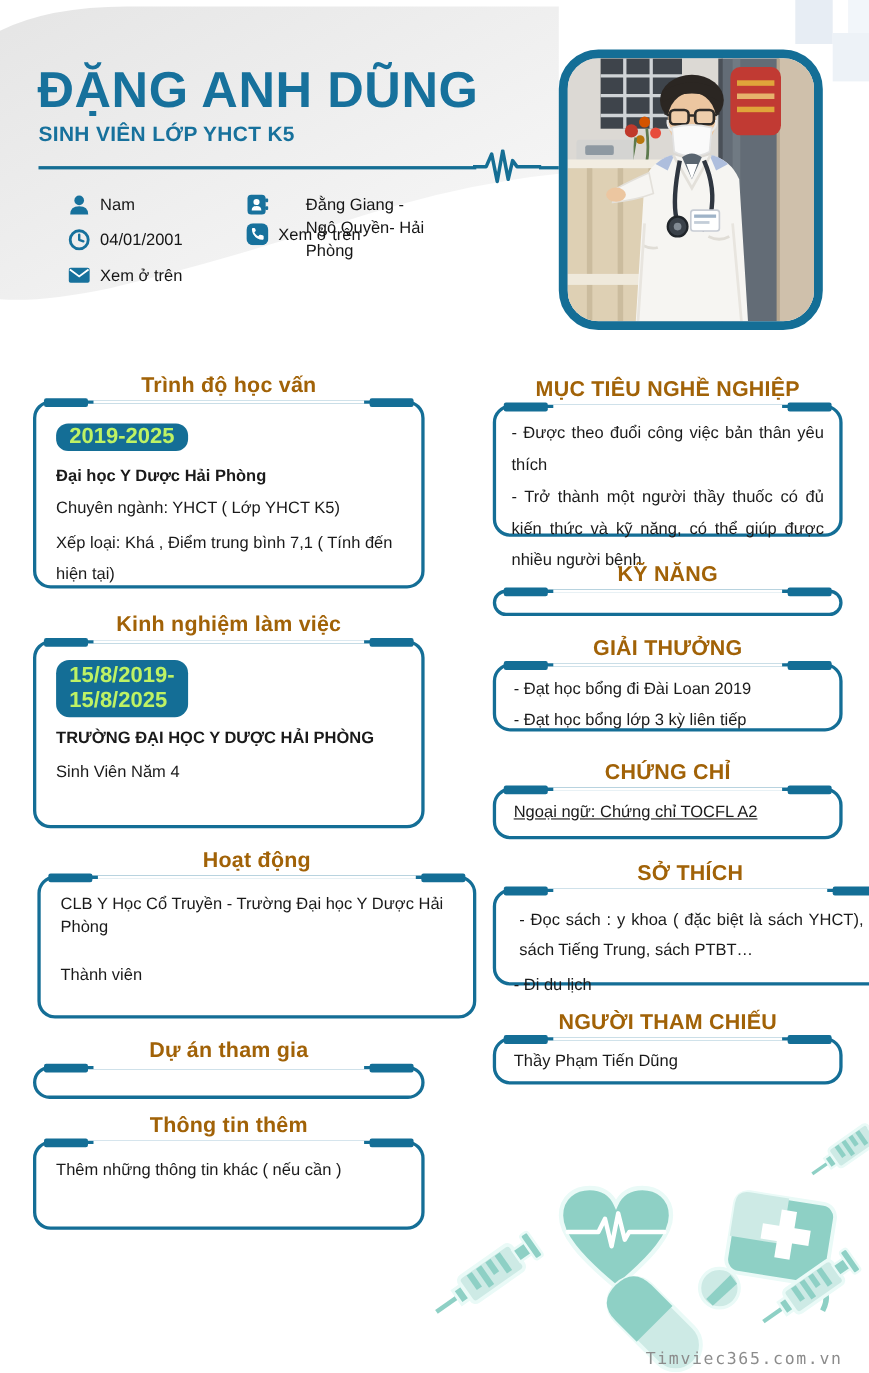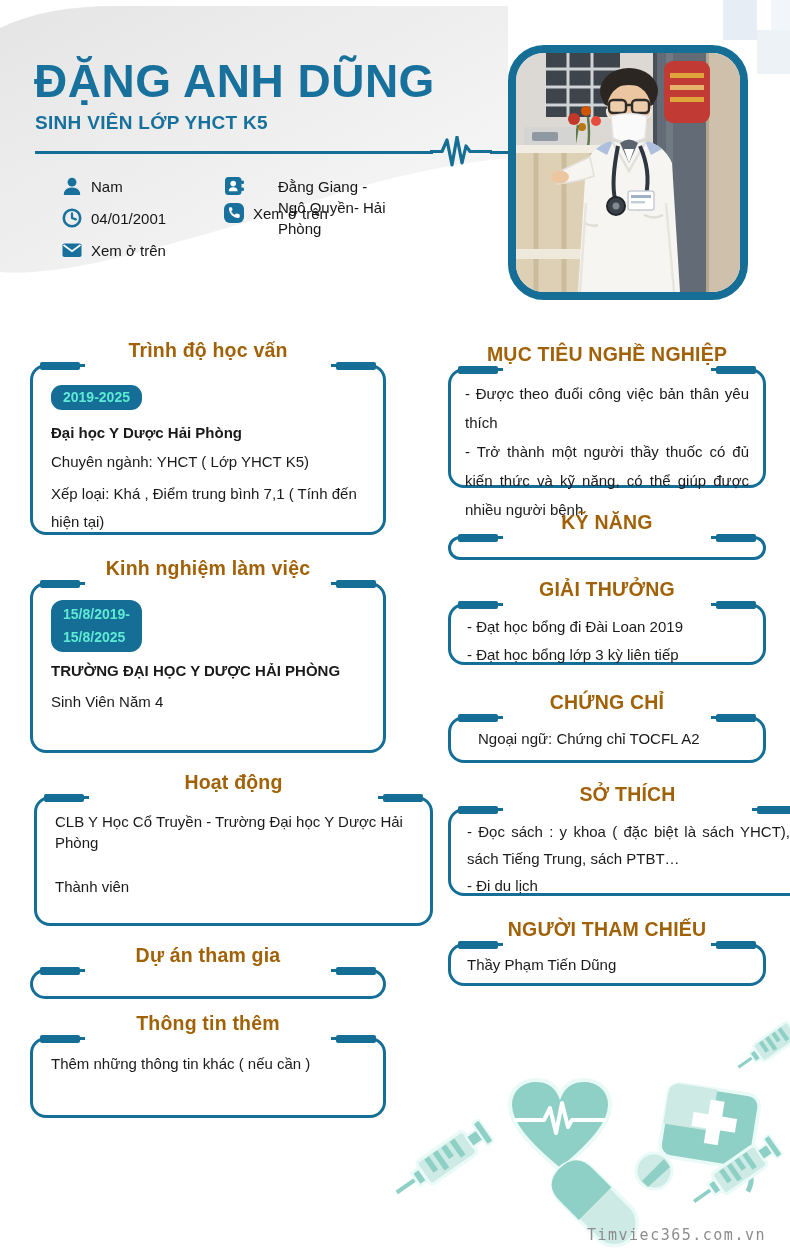--- a/index.html
+++ b/index.html
@@ -25,21 +25,21 @@
 
   
   .sec{position:absolute;}
   .sec-title{text-align:center;font-weight:bold;font-size:19.5px;color:#a16207;line-height:24px;position:relative;z-index:3;letter-spacing:.2px;}
   .sec-box{position:relative;margin-top:2px;border:3px solid #146e96;border-radius:16px;background:transparent;box-sizing:border-box;}
   .sec-box .gap{position:absolute;top:-3px;left:52px;right:52px;height:3px;background:#fff;}
   .sec-box .bar{position:absolute;top:-5.5px;width:40px;height:8px;background:#146e96;border-radius:2px;z-index:2;}
   .sec-box .bar.bl{left:7px;} .sec-box .bar.br{right:7px;}
   .sec-content{position:relative;padding:14px 16px 0 18px;font-size:15px;color:#1a1a1a;line-height:21px;}
   .sec-content p{margin:0 0 9px 0;}
-  .badge{display:inline-block;background:#146e96;color:#5eead4;font-weight:bold;font-size:14px;line-height:23px;padding:1px 12px;border-radius:11px;}
+  .badge{display:inline-block;background:#146e96;color:#bef264;font-weight:bold;font-size:20px;line-height:23px;padding:1px 12px;border-radius:11px;}
   .b-bold{font-weight:bold;}
   .just{text-align:justify;}
 
   
   .watermark{right:24px;top:1226px;font-family:"DejaVu Sans Mono","Liberation Mono",monospace;font-size:15px;color:#8c8c8c;letter-spacing:1.5px;}
 </style>
 </head>
 <body>
 
 <div class="page">
@@ -257,34 +257,34 @@
       </div>
     </div>
   </div>
 
   <div class="sec" style="left:448px;top:690px;width:318px;">
     <div class="sec-title">CHỨNG CHỈ</div>
     <div class="sec-box" style="height:47px;">
       <i class="gap"></i>
         <i class="bar bl"></i>
         <i class="bar br"></i>
-      <div class="sec-content" style="padding:9px 14px 0 27px;">
+      <div class="sec-content" style="padding:9px 14px 0 16px;text-decoration:underline;">
         <p>Ngoại ngữ: Chứng chỉ TOCFL A2</p>
       </div>
     </div>
   </div>
 
   <div class="sec" style="left:448px;top:782px;width:359px;">
     <div class="sec-box-title sec-title">SỞ THÍCH</div>
     <div class="sec-box" style="height:88px;">
       <i class="gap"></i>
         <i class="bar bl"></i>
         <i class="bar br"></i>
       <div class="sec-content" style="padding:7px 14px 0 16px;line-height:27px;">
-        <p class="just" style="margin:0;">- Đọc sách :  y khoa ( đặc biệt là sách YHCT), sách Tiếng Trung, sách PTBT…</p>
+        <p class="just" style="margin:5px;">- Đọc sách :  y khoa ( đặc biệt là sách YHCT), sách Tiếng Trung, sách PTBT…</p>
         <p style="margin:0;">- Đi du lịch</p>
       </div>
     </div>
   </div>
 
   <div class="sec" style="left:448px;top:917px;width:318px;">
     <div class="sec-title">NGƯỜI THAM CHIẾU</div>
     <div class="sec-box" style="height:43px;">
       <i class="gap"></i>
         <i class="bar bl"></i>

